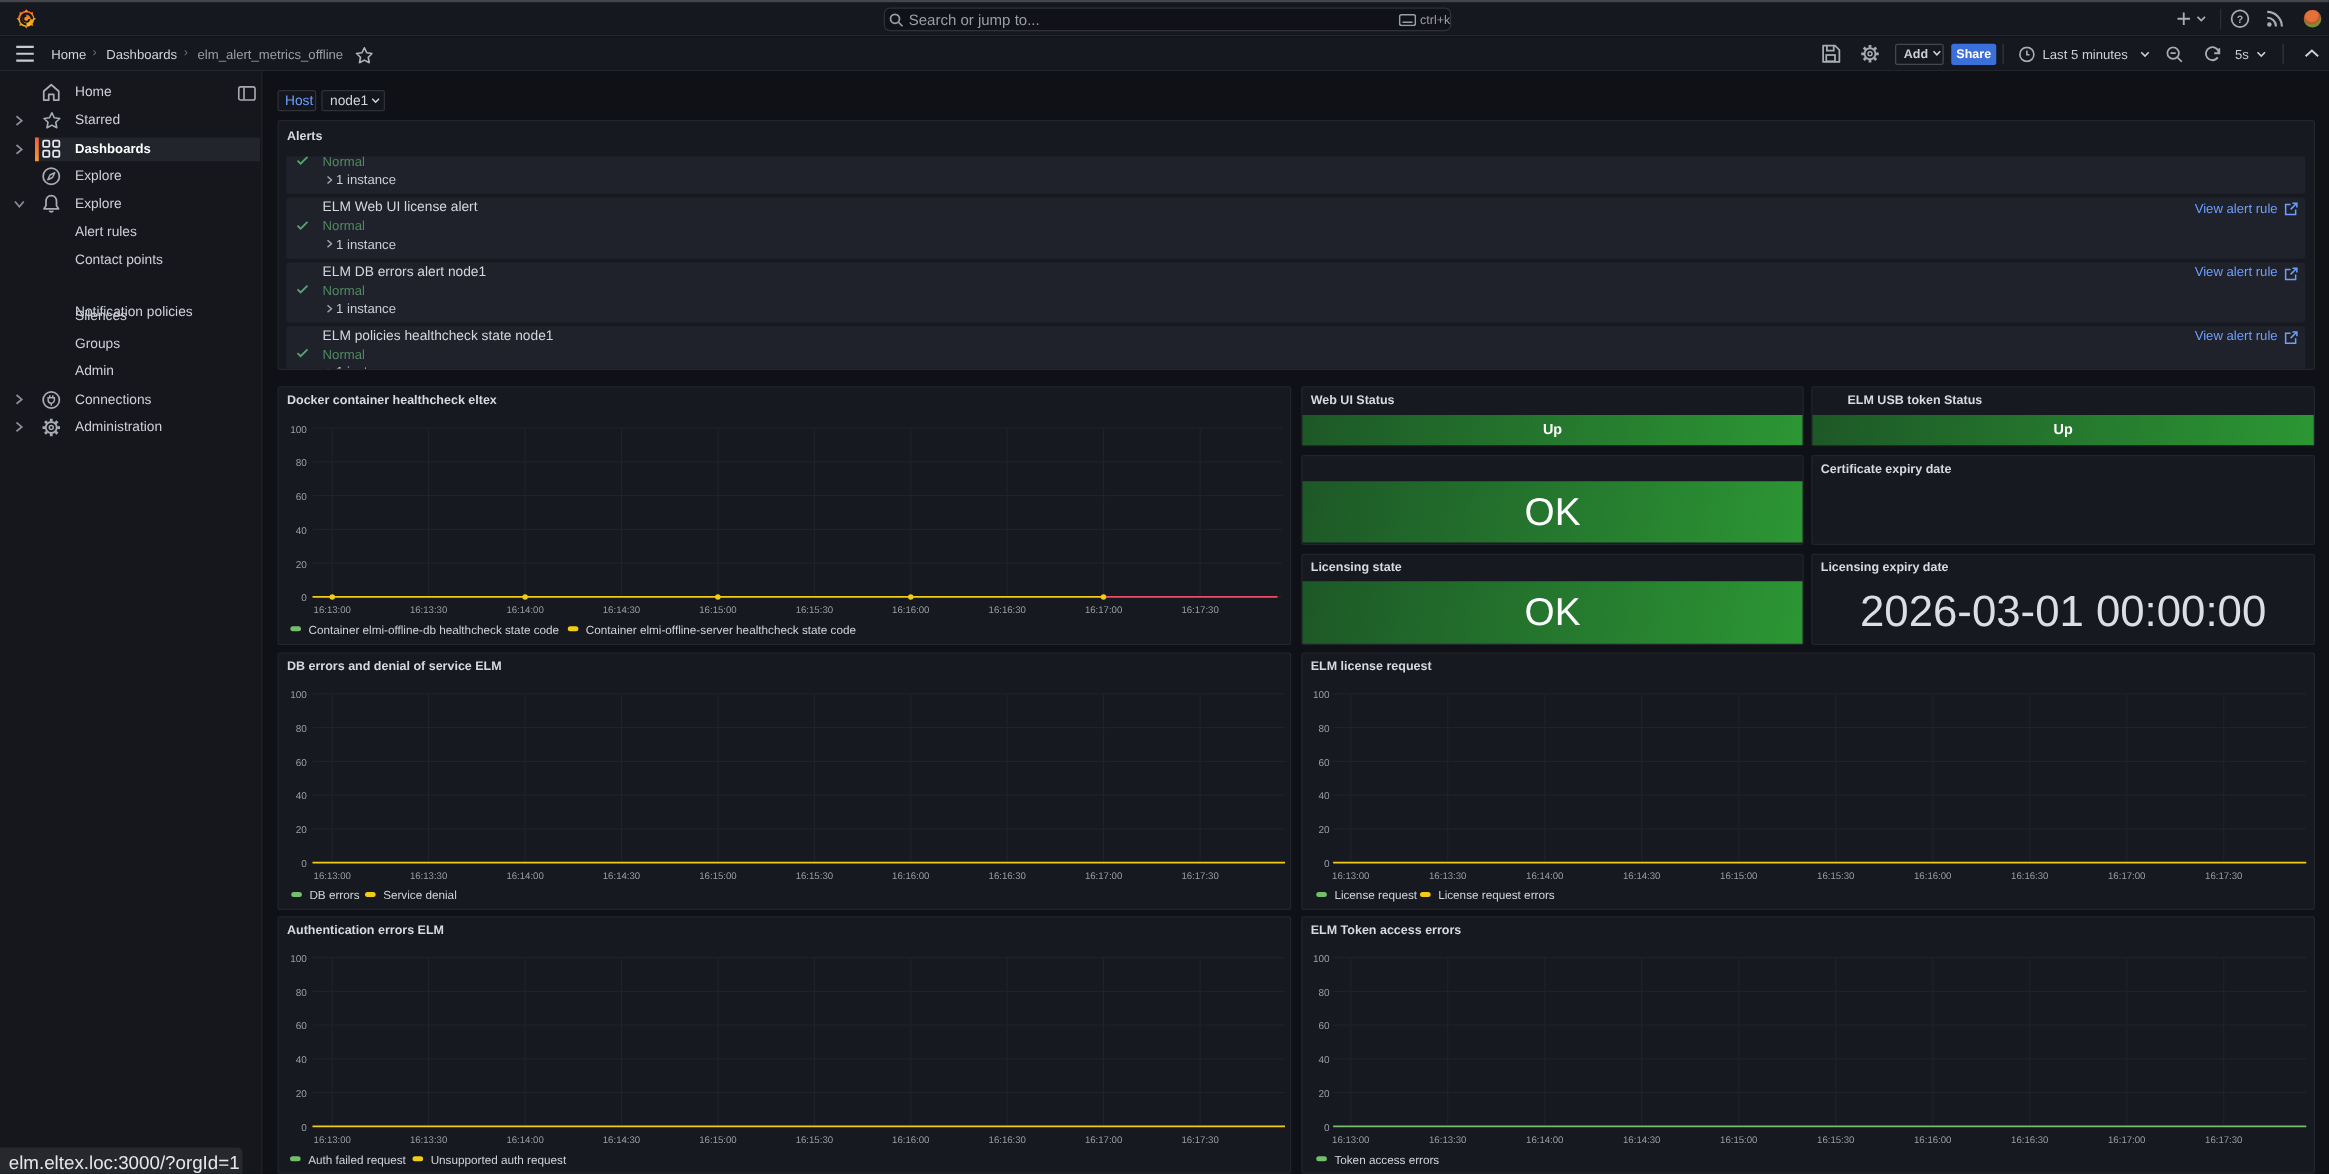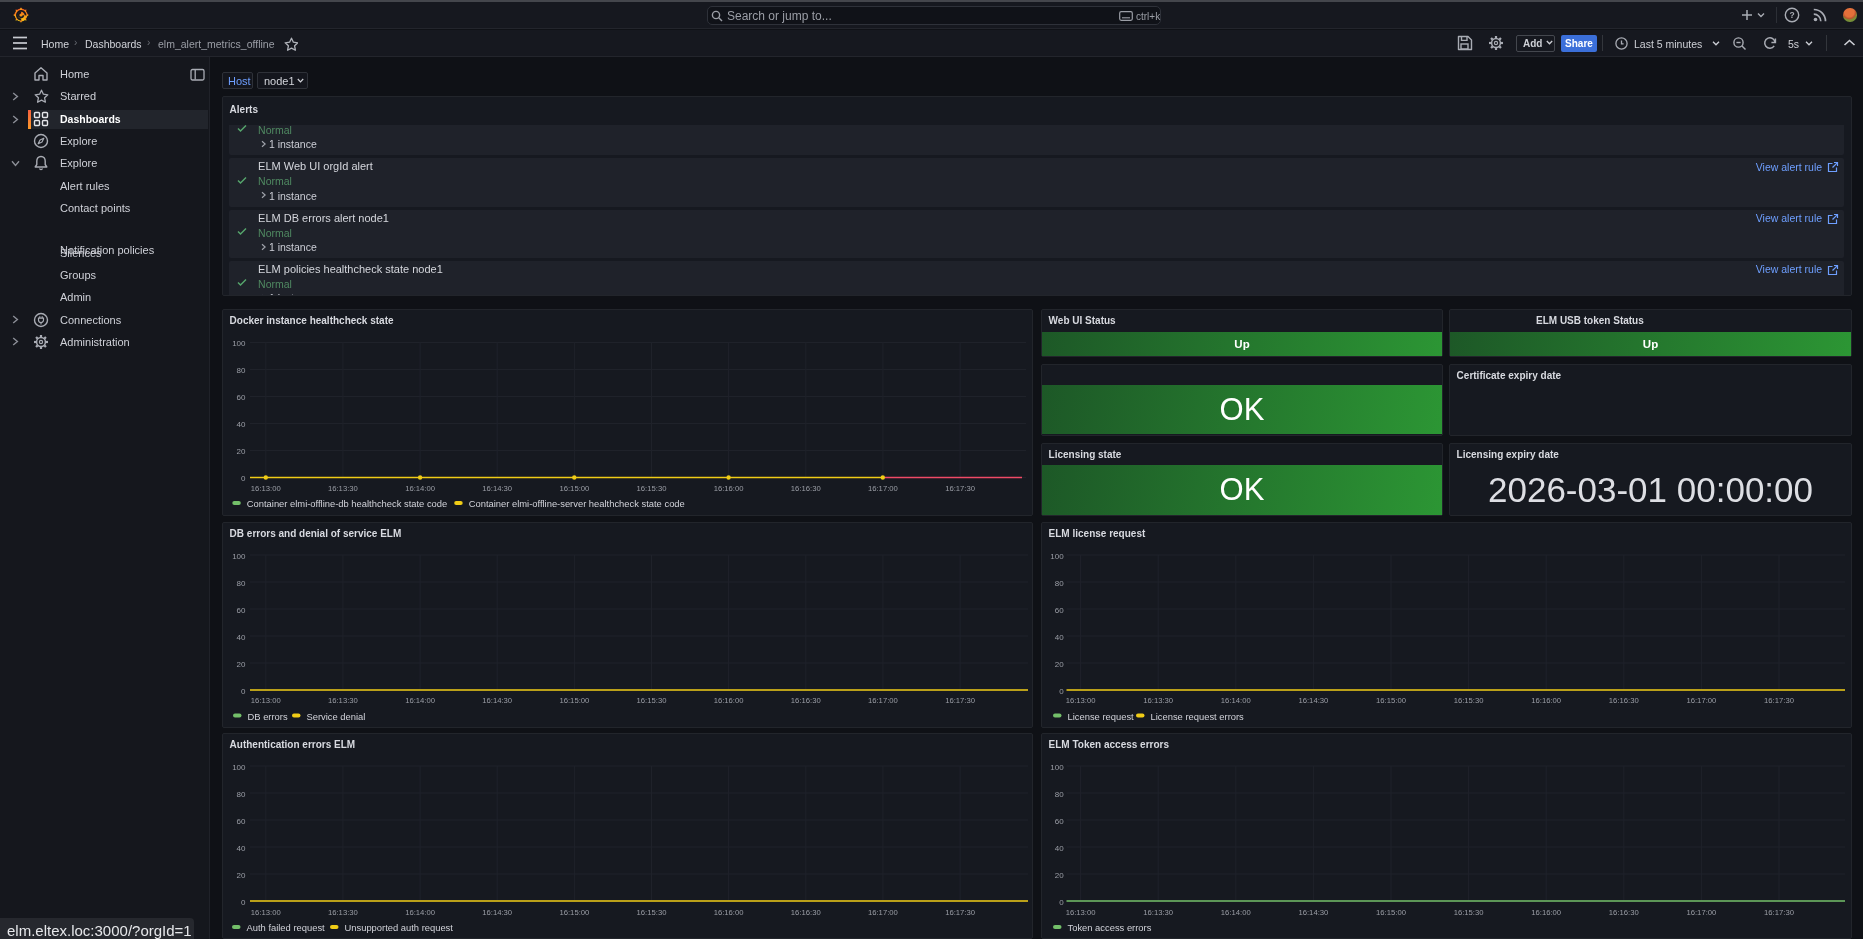--- a/index.html
+++ b/index.html
@@ -281,21 +281,21 @@
         </div>
 <div class="abs" style="left:29.5px;top:17px;font-size:10.5px;color:#508a62;">Normal</div>
 <div class="abs" style="left:32px;top:33px;width:5.5px;height:8px;">
           <svg width="5.5" height="8" viewBox="0 0 5.5 8" style="">
             <polyline points="1,1.2 4.2,4 1,6.8" fill="none" stroke="#a2a5ad" stroke-width="1.2"></polyline>
           </svg>
         </div>
 <div class="abs" style="left:40.3px;top:31.5px;font-size:10.5px;color:#ccced6;">1 instance</div>
 </div>
 <div class="abs" style="left:5.6px;top:33.6px;width:1615px;height:48.4px;background:#1f222a;border-radius:2px;">
-<div class="abs" style="left:29.5px;top:2px;font-size:11px;font-weight:500;color:#d5d7dd;">ELM Web UI orgId alert</div>
+<div class="abs" style="left:29.5px;top:2px;font-size:11px;font-weight:500;color:#d5d7dd;">ELM Web UI license alert</div>
 <div class="abs" style="right:21.5px;top:2.5px;font-size:10.5px;color:#6e9fff;">View alert rule</div>
 <div class="abs" style="left:1598px;top:3px;width:12px;height:12px;">
           <svg width="12" height="12" viewBox="0 0 12 12" style="">
             <g fill="none" stroke="#6e9fff" stroke-width="1.2">
               <path d="M9.5,6.5 L9.5,10.5 L1.5,10.5 L1.5,2.5 L5.5,2.5"></path>
               <path d="M7,1.5 L10.5,1.5 L10.5,5"></path>
               <line x1="5.5" y1="6.5" x2="10.2" y2="1.8"></line>
             </g>
           </svg>
         </div>
@@ -404,21 +404,21 @@
         <circle cx="198.1" cy="168.5" r="2.2" fill="#f0cc16"></circle>
         <circle cx="352.3" cy="168.5" r="2.2" fill="#f0cc16"></circle>
         <circle cx="506.6" cy="168.5" r="2.2" fill="#f0cc16"></circle>
         <circle cx="660.8" cy="168.5" r="2.2" fill="#f0cc16"></circle>
         <rect x="10.300000000000011" y="192" width="8.5" height="4" rx="2" fill="#73bf69"></rect>
         <text x="24.80000000000001" y="198" font-size="9.4" fill="#d2d3da">Container elmi-offline-db healthcheck state code</text>
         <rect x="232.2" y="192" width="8.5" height="4" rx="2" fill="#f0cc16"></rect>
         <text x="246.7" y="198" font-size="9.4" fill="#d2d3da">Container elmi-offline-server healthcheck state code</text>
       </svg>
     </div>
-<div class="abs" style="left:229.6px;top:315px;font-size:10px;font-weight:700;color:#d8dae0;">Docker instance healthcheck state</div>
+<div class="abs" style="left:229.6px;top:315px;font-size:10px;font-weight:700;color:#d8dae0;">Docker container healthcheck eltex</div>
 <div class="panel" style="left:222px;top:521.5px;width:811px;height:206px;"></div>
 <div class="abs" style="left:222px;top:521.5px;width:811px;height:206px;">
       <svg width="811" height="206" viewBox="0 0 811 206" style="">
         <line x1="28" y1="33.0" x2="806" y2="33.0" stroke="#1f222a" stroke-width="1"></line>
         <line x1="28" y1="60.0" x2="806" y2="60.0" stroke="#1f222a" stroke-width="1"></line>
         <line x1="28" y1="87.0" x2="806" y2="87.0" stroke="#1f222a" stroke-width="1"></line>
         <line x1="28" y1="114.0" x2="806" y2="114.0" stroke="#1f222a" stroke-width="1"></line>
         <line x1="28" y1="141.0" x2="806" y2="141.0" stroke="#1f222a" stroke-width="1"></line>
         <line x1="28" y1="168.0" x2="806" y2="168.0" stroke="#1f222a" stroke-width="1"></line>
         <line x1="43.8" y1="33.0" x2="43.8" y2="168.0" stroke="#1f222a" stroke-width="1"></line>
@@ -580,21 +580,21 @@
         <rect x="12" y="192" width="8.5" height="4" rx="2" fill="#73bf69"></rect>
         <text x="26.5" y="198" font-size="9.4" fill="#d2d3da">Token access errors</text>
       </svg>
     </div>
 <div class="abs" style="left:1048.6px;top:739px;font-size:10px;font-weight:700;color:#d8dae0;">ELM Token access errors</div>
 <div class="panel" style="left:1041px;top:309px;width:402px;height:48px;"></div>
 <div class="abs" style="left:1048.6px;top:315px;font-size:10px;font-weight:700;color:#d8dae0;">Web UI Status</div>
 <div class="abs" style="left:1042px;top:332px;width:400px;height:23.5px;background:linear-gradient(100deg,#1d5827 0%,#2c9634 100%);"></div>
 <div class="abs" style="left:1042px;top:332px;width:400px;height:23.5px;display:flex;align-items:center;justify-content:center;font-size:11.5px;font-weight:700;color:#ffffff;letter-spacing:0px;white-space:pre;">Up</div>
 <div class="panel" style="left:1449px;top:309px;width:403px;height:48px;"></div>
-<div class="abs" style="left:1536px;top:315px;font-size:10px;font-weight:700;color:#d8dae0;">ELM USB token Status</div>
+<div class="abs" style="left:1478px;top:315px;font-size:10px;font-weight:700;color:#d8dae0;">ELM USB token Status</div>
 <div class="abs" style="left:1450px;top:332px;width:401px;height:23.5px;background:linear-gradient(100deg,#1d5827 0%,#2c9634 100%);"></div>
 <div class="abs" style="left:1450px;top:332px;width:401px;height:23.5px;display:flex;align-items:center;justify-content:center;font-size:11.5px;font-weight:700;color:#ffffff;letter-spacing:0px;white-space:pre;">Up</div>
 <div class="panel" style="left:1041px;top:364px;width:402px;height:71.5px;"></div>
 <div class="abs" style="left:1048.6px;top:370px;font-size:10px;font-weight:700;color:#d8dae0;margin-top:16px;">Certificate state</div>
 <div class="abs" style="left:1042px;top:385px;width:400px;height:49.0px;background:linear-gradient(100deg,#1d5827 0%,#2c9634 100%);"></div>
 <div class="abs" style="left:1042px;top:385px;width:400px;height:49.0px;display:flex;align-items:center;justify-content:center;font-size:31px;font-weight:500;color:#ffffff;letter-spacing:0px;white-space:pre;">OK</div>
 <div class="panel" style="left:1449px;top:364px;width:403px;height:71.5px;"></div>
 <div class="abs" style="left:1456.6px;top:370px;font-size:10px;font-weight:700;color:#d8dae0;">Certificate expiry date</div>
 <div class="panel" style="left:1041px;top:443px;width:402px;height:73px;"></div>
 <div class="abs" style="left:1048.6px;top:449px;font-size:10px;font-weight:700;color:#d8dae0;">Licensing state</div>

